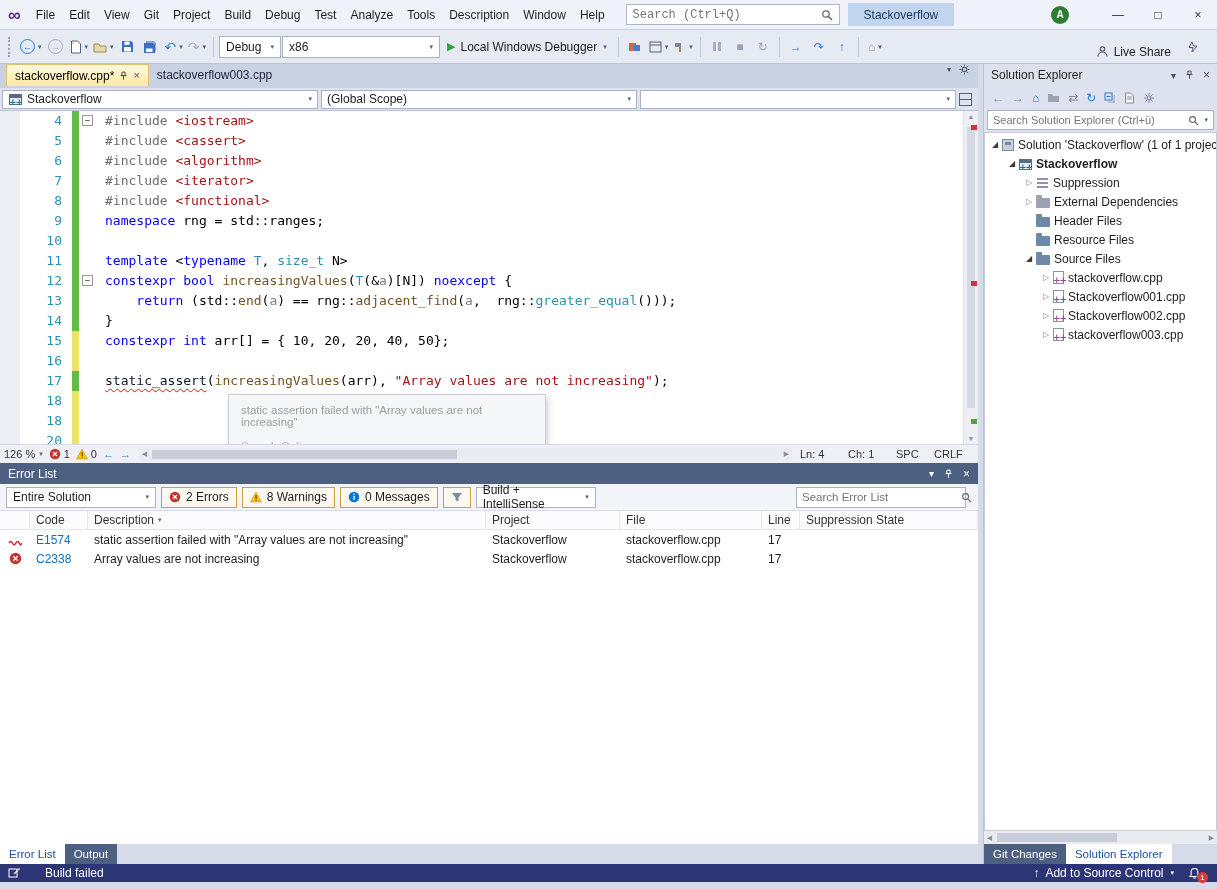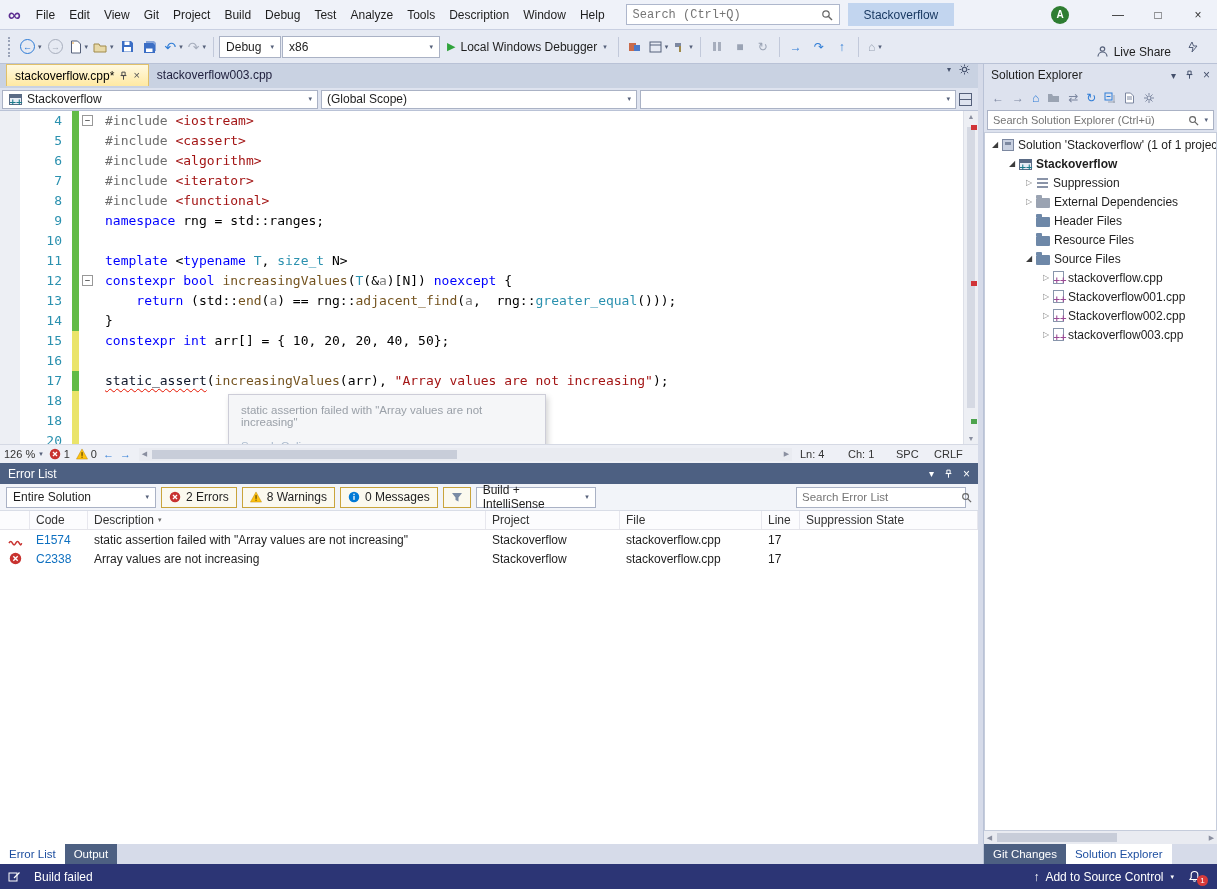--- a/index.html
+++ b/index.html
@@ -137,21 +137,21 @@
 .ti-proj{width:13px;height:11px;border:1px solid #5A6B85;background:#E8EDF5;margin-top:1px}
 .ti-proj::before{content:"";position:absolute;top:0;left:0;right:0;height:3px;background:#5A6B85}
 .ti-proj i{position:absolute;left:-1px;right:-1px;bottom:-2px;font:bold 9px/8px "DejaVu Sans",sans-serif;color:#1B7A8A;text-align:center;letter-spacing:-1px}
 .ti-sol{width:12px;height:12px;background:#C8D0E0;border:1px solid #7C88A0}
 .ti-sol::before{content:"";position:absolute;left:2px;right:2px;top:2px;height:3px;background:#7C88A0}
 .ti-ref{width:13px;height:12px}
 .ti-ref::before{content:"";position:absolute;left:1px;right:1px;top:1px;height:2px;background:#8A94A8;box-shadow:0 4px 0 #8A94A8,0 8px 0 #8A94A8}
 .se-hscroll{height:13px;background:#E9EBF1;position:relative}
 .se-hthumb{position:absolute;left:13px;width:120px;top:2px;bottom:2px;background:#C8CDD9}
 
-.statusbar{height:25px;background:#2C3575;color:#fff;display:flex;align-items:center;padding-left:8px;gap:13px;font-size:12px}
+.statusbar{height:18px;background:#2C3575;color:#fff;display:flex;align-items:center;padding-left:8px;gap:24px;font-size:12px}
 .sb-right{margin-left:auto;display:flex;align-items:center;gap:14px;padding-right:16px}
 .sb-sc{display:flex;align-items:center;gap:6px}
 .bellwrap{position:relative}
 .badge{position:absolute;right:-7px;bottom:-3px;background:#D83B3B;color:#fff;font-size:8px;width:11px;height:11px;border-radius:50%;display:flex;align-items:center;justify-content:center}
 </style>
 </head>
 <body>
 
 <div class="titlebar">
   <span class="vslogo">∞</span>

